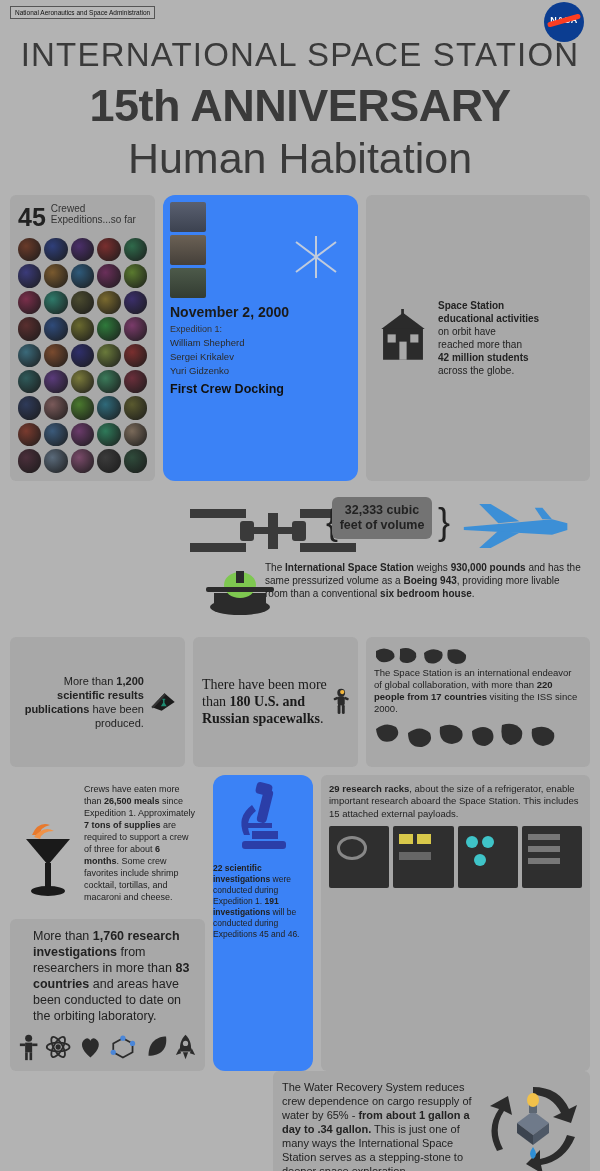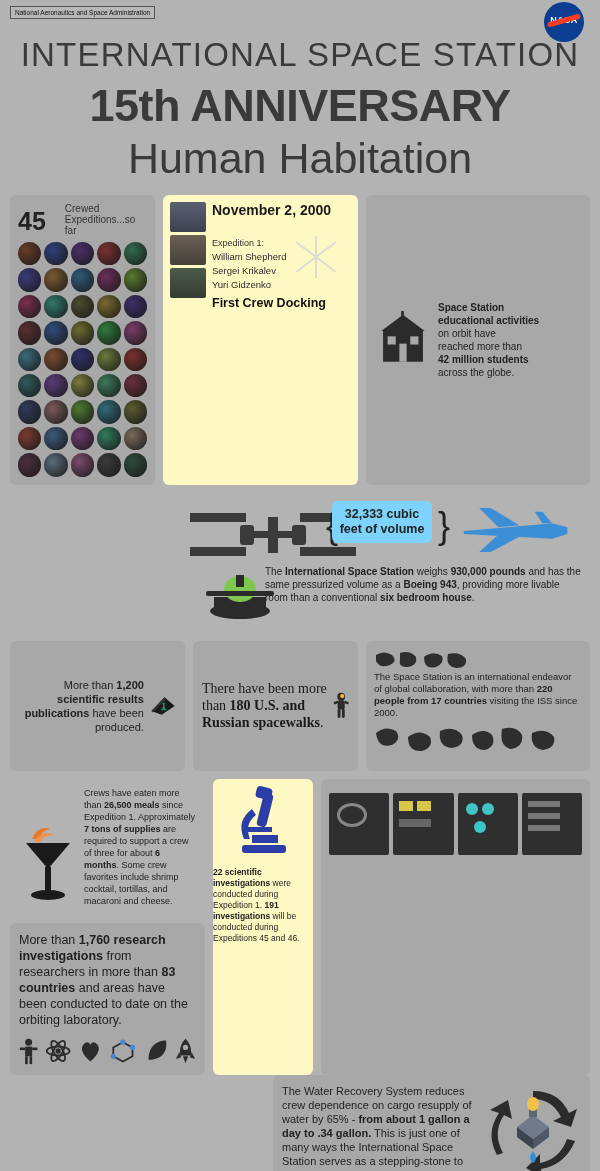--- a/index.html
+++ b/index.html
@@ -40,49 +40,49 @@
     text-align: center; font-size: 45px; font-weight: bold; color: #3a3a3a;
     margin-top: 6px; letter-spacing: -0.5px;
   }
   .title-habit {
     text-align: center; font-size: 43px; color: #3a3a3a; font-weight: 400;
     margin-top: 2px; margin-bottom: 12px;
   }
 
   
   .panel { background: #a8a8a8; border-radius: 6px; }
-  .panel-dark { background: #fef9c3; border-radius: 6px; }
+  .panel-dark { background: #3b82f6; border-radius: 12px; flex-direction: column; }
   .row { display: flex; gap: 8px; margin-bottom: 8px; }
 
   
   .r1 { align-items: stretch; }
   .patches { width: 145px; padding: 8px; }
-  .patches .hd { display: flex; align-items: flex-end; gap: 19px; }
+  .patches .hd { display: flex; align-items: flex-start; gap: 5px; }
   .patches .num { font-size: 25px; font-weight: bold; color: #222; }
   .patches .lbl { font-size: 10px; color: #333; line-height: 11px; }
   .patch-grid { display: grid; grid-template-columns: repeat(5, 1fr); gap: 3px; margin-top: 6px; }
   .patch { width: 100%; padding-top: 100%; border-radius: 50%; position: relative; }
 
   .crewbox { width: 195px; padding: 7px; display: flex; gap: 6px; }
   .faces { display: flex; flex-direction: column; gap: 3px; }
   .face { width: 36px; height: 30px; border-radius: 2px; }
   .crewtext .date { font-size: 14px; font-weight: bold; color: #1a1a1a; }
-  .crewtext .exp { font-size: 9px; color: #333; margin-top: 20px; }
+  .crewtext .exp { font-size: 9px; color: #333; margin-top: 4px; }
   .crewtext .nm { font-size: 9.5px; color: #2b2b2b; margin-top: 3px; }
   .crewtext .fcd { font-size: 12.5px; font-weight: bold; color: #111; margin-top: 6px; }
 
   .edubox { flex: 1; padding: 8px; display: flex; gap: 6px; align-items: center; }
   .edutext { font-size: 10px; line-height: 13px; color: #222; }
   .edutext b { font-weight: bold; }
 
   
   .r2 { position: relative; height: 140px; }
   .volbox {
     position: absolute; left: 322px; top: 8px; width: 100px;
-    background: #7dd3fc; border-radius: 6px; padding: 6px 4px;
+    background: #737373; border-radius: 6px; padding: 6px 4px;
     font-size: 12.5px; font-weight: bold; text-align: center; line-height: 15px;
   }
   .brace { position: absolute; font-size: 36px; color: #222; font-weight: 300; }
   .weight-text {
     position: absolute; left: 255px; top: 72px; width: 320px;
     font-size: 10px; line-height: 13px; color: #222;
   }
 
   
   .pubbox { width: 175px; padding: 9px; display: flex; gap: 6px; align-items: center; }
@@ -97,21 +97,21 @@
   .mealtext { font-size: 9px; line-height: 12px; }
   .micro { width: 100px; text-align: center; }
   .micro .t { font-size: 8.5px; line-height: 11px; text-align: left; margin-top: 4px; }
   .racks { flex: 1; padding: 8px; }
   .racks .t { font-size: 9.5px; line-height: 12.5px; }
   .rackgrid { display: grid; grid-template-columns: repeat(4,1fr); gap: 4px; margin-top: 6px; }
   .rackcell { height: 62px; background: #2f2f2f; border-radius: 2px; position: relative; }
 
   
   .invest { width: 255px; padding: 9px; }
-  .invest .t { font-size: 12.5px; line-height: 16px; }
+  .invest .t { font-size: 12.5px; line-height: 16px; margin-left: 14px; }
   .iconrow { display: flex; gap: 7px; margin-top: 8px; align-items: center; }
   .water { flex: 1; padding: 9px; display: flex; gap: 6px; align-items: center; }
   .water .t { font-size: 11px; line-height: 14px; }
   b { font-weight: bold; }
 </style>
 </head>
 <body>
 
 <div class="page">
 
@@ -396,20 +396,23 @@
           <path d="M16 60 q-8-18 8-30 l4 6 q-12 9-6 24z"></path>
           <rect x="18" y="48" width="26" height="5"></rect>
         </g>
       </svg>
       <div class="t">
         <b>22 scientific investigations</b><span> were conducted during Expedition 1. </span><b>191 investigations</b><span> will be conducted during Expeditions 45 and 46.</span>
       </div>
     </div>
 
     <div class="panel racks">
+      <div class="t">
+        <b>29 research racks</b><span>, about the size of a refrigerator, enable important research aboard the Space Station. This includes 15 attached external payloads.</span>
+      </div>
       <div class="rackgrid">
         <div class="rackcell">
             <div style="position:absolute;left:8px;top:10px;width:30px;height:24px;border:3px solid #888;border-radius:50%"></div>
           </div>
         <div class="rackcell">
             <div style="position:absolute;left:6px;top:8px;width:14px;height:10px;background:#d8c84a"></div>
             <div style="position:absolute;left:24px;top:8px;width:14px;height:10px;background:#d8c84a"></div>
             <div style="position:absolute;left:6px;top:26px;width:32px;height:8px;background:#666"></div>
           </div>
         <div class="rackcell">

